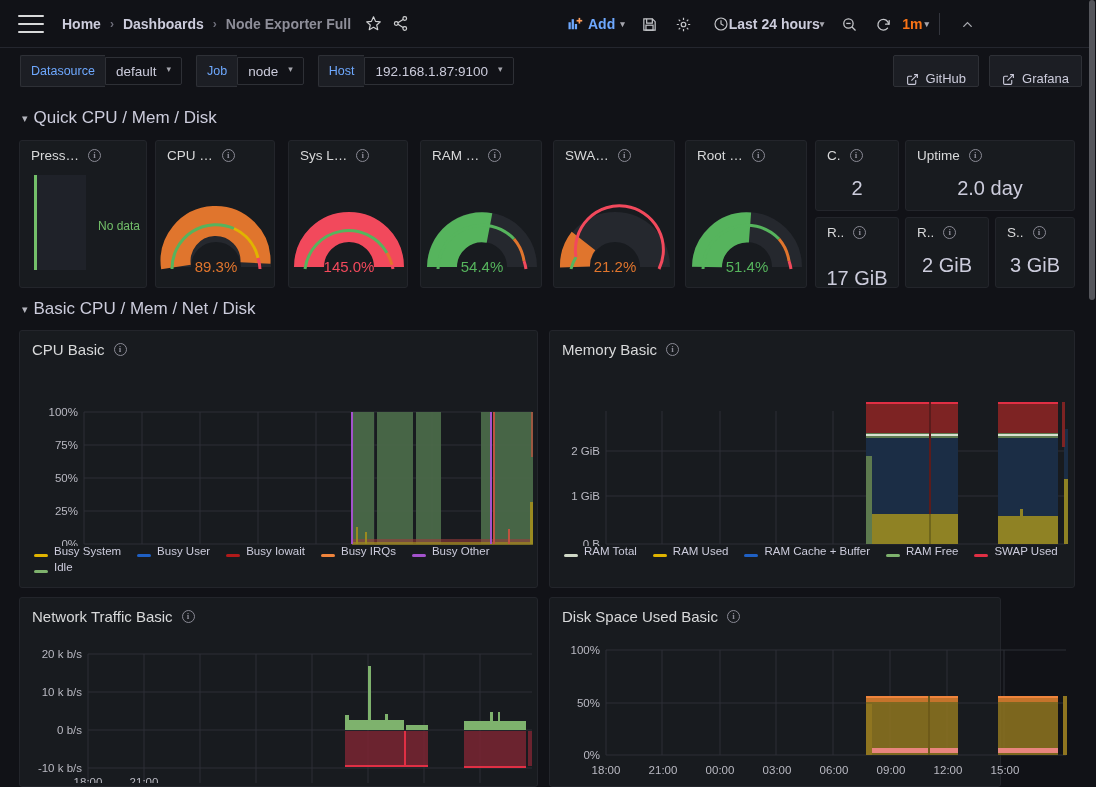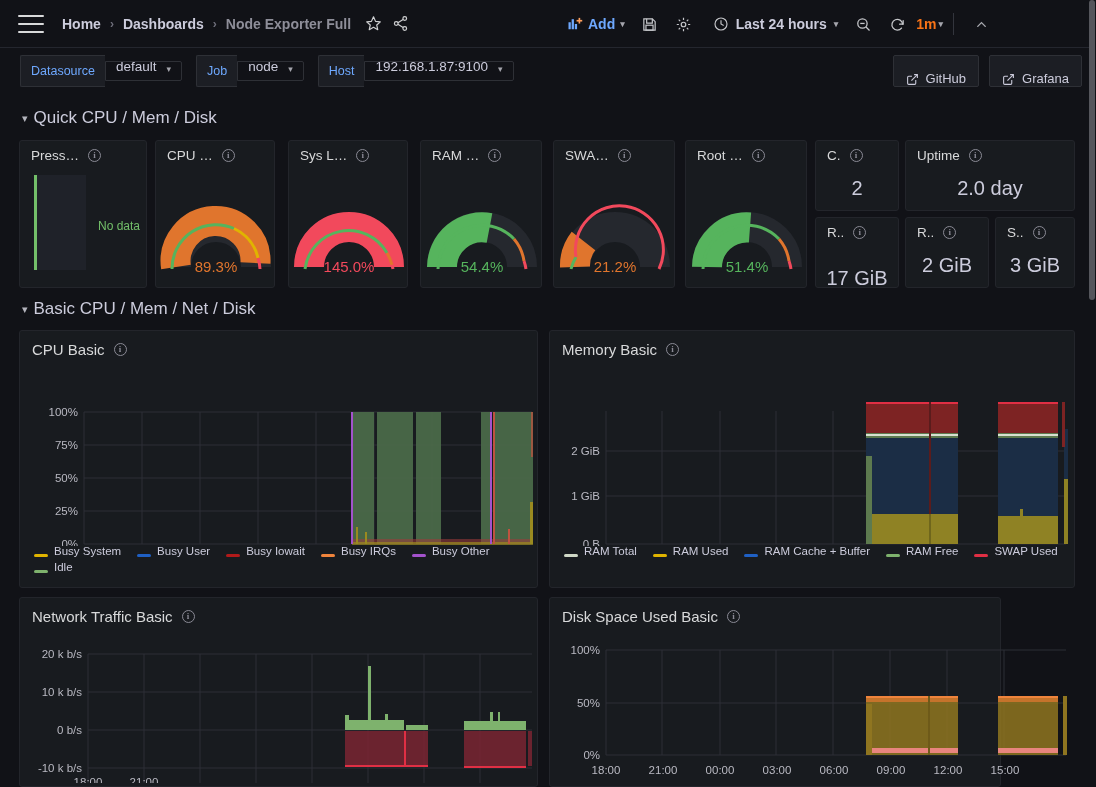--- a/index.html
+++ b/index.html
@@ -35,41 +35,41 @@
   .star-ic, .share-ic { margin-left: 10px; cursor: pointer; display:flex; align-items:center;}
 
   .nav-right {
     position: absolute; left: 560px; top: 0; height: 48px;
     display: flex; align-items: center; gap: 0px;
   }
   .addbtn { display:flex; align-items:center; gap:5px; color:#6ea8fe; font-size:14px;
             padding: 5px 8px; cursor:pointer;}
   .navicon { width: 34px; height: 32px; display:flex; align-items:center; justify-content:center;
              color:#c6c7cb; cursor:pointer;}
-  .timerange { display:flex; align-items:center; gap:7px; font-size:14px; color:#ccccdc;
+  .timerange { display:flex; align-items:center; font-size:14px; color:#ccccdc;
                padding: 5px 8px; cursor:pointer; margin-left: 4px; justify-content: space-between;}
   .refresh-grp { display:flex; align-items:center; gap:2px; font-size:14px; cursor:pointer; }
   .divider-v { width:1px; height:22px; background:#33353d; margin:0 10px; }
 
   
   .varbar {
     height: 46px; display:flex; align-items:center; padding-left: 20px; gap: 0px;
     position: relative;
     background: #111217;
   }
   .varpair { display:flex; align-items:center; margin-right: 14px; }
   .varlabel {
     background:#1c1e24; border:1px solid #2e3036; border-right:none;
     color:#6ea8fe; font-size:12.5px; padding: 6px 10px; height:32px;
     display:flex;align-items:center; border-radius:2px 0 0 2px;
   }
   .varvalue {
     background:#111217; border:1px solid #2e3036;
-    color:#ccccdc; font-size:13.5px; padding: 6px 10px; height:20px;
-    display:flex;align-items:flex-end; gap:10px; border-radius:0 2px 2px 0; cursor:pointer;
+    color:#ccccdc; font-size:13.5px; padding: 6px 10px; height:28px;
+    display:flex;align-items:flex-start; gap:10px; border-radius:0 2px 2px 0; cursor:pointer;
     min-width: 60px;
   }
   .caret { font-size: 9px; color:#a5a5ad; }
   .varbar-right { position:absolute; right: 14px; display:flex; gap:10px; }
   .linkbtn {
     border:1px solid #2e3036; background:#1c1e24; color:#ccccdc; font-size:13px;
     height:32px; padding:0 12px; display:flex; align-items:flex-end; gap:7px;
     border-radius:2px; cursor:pointer;
   }
 

